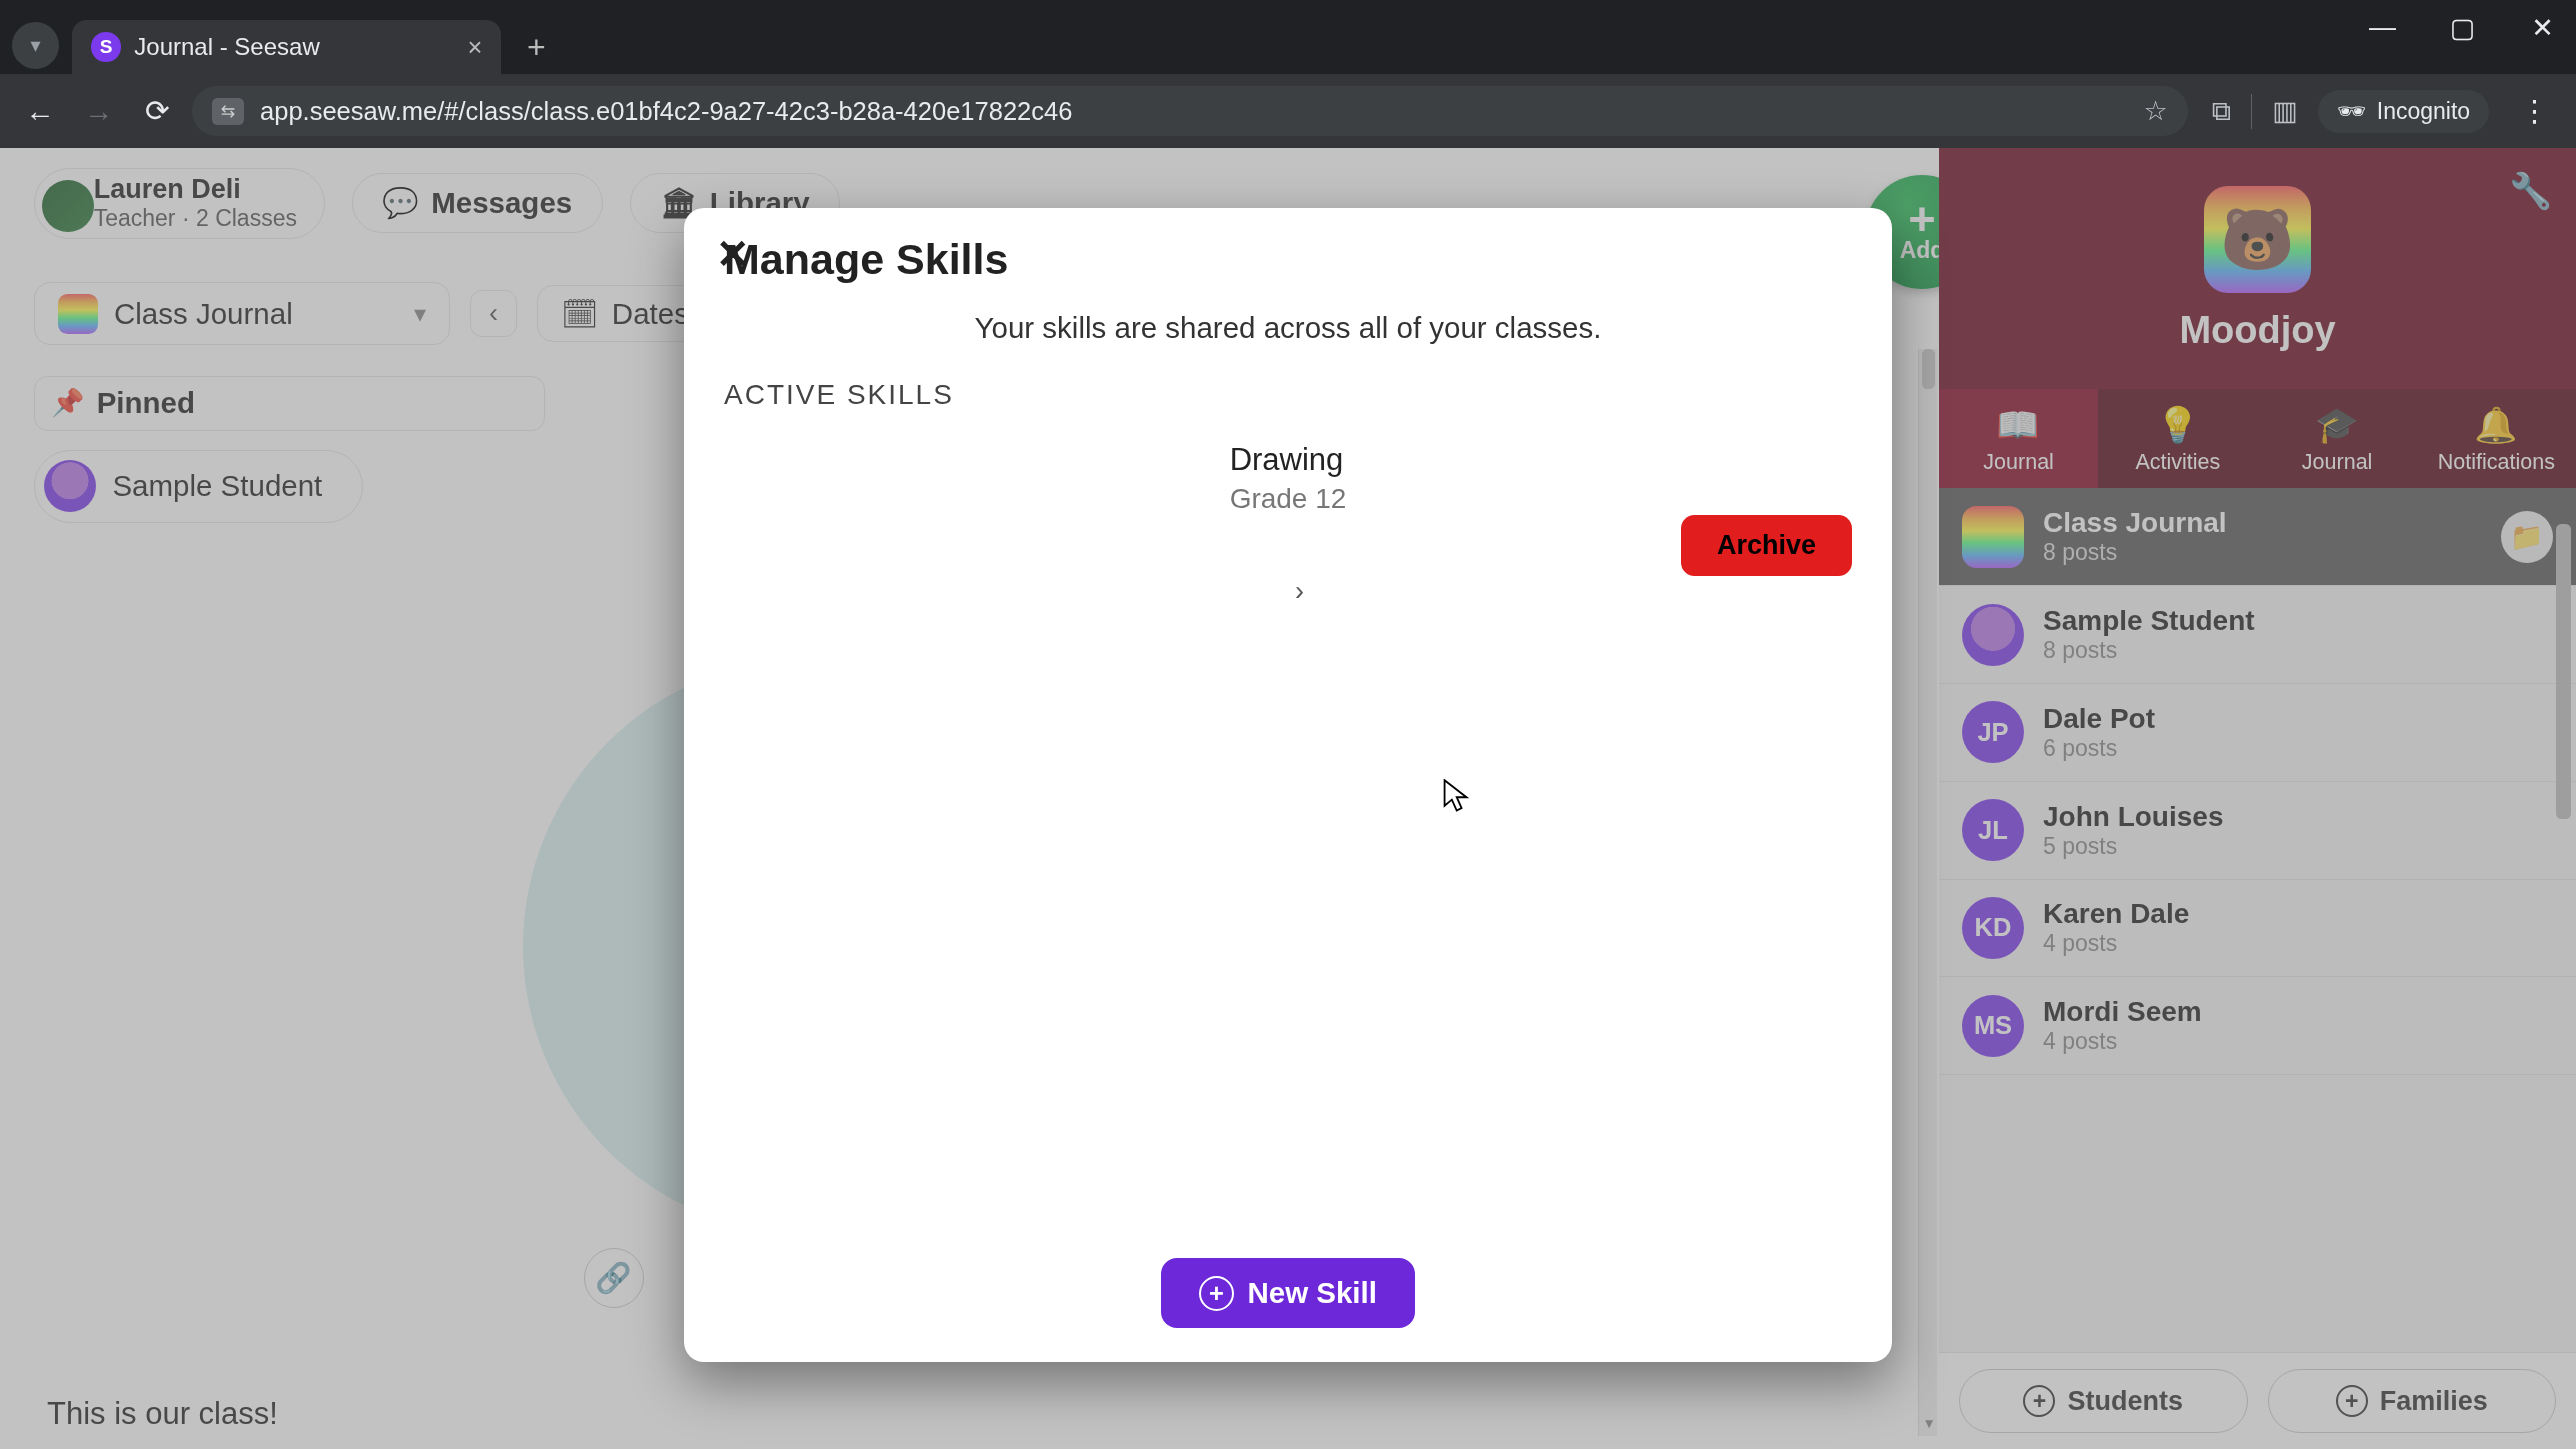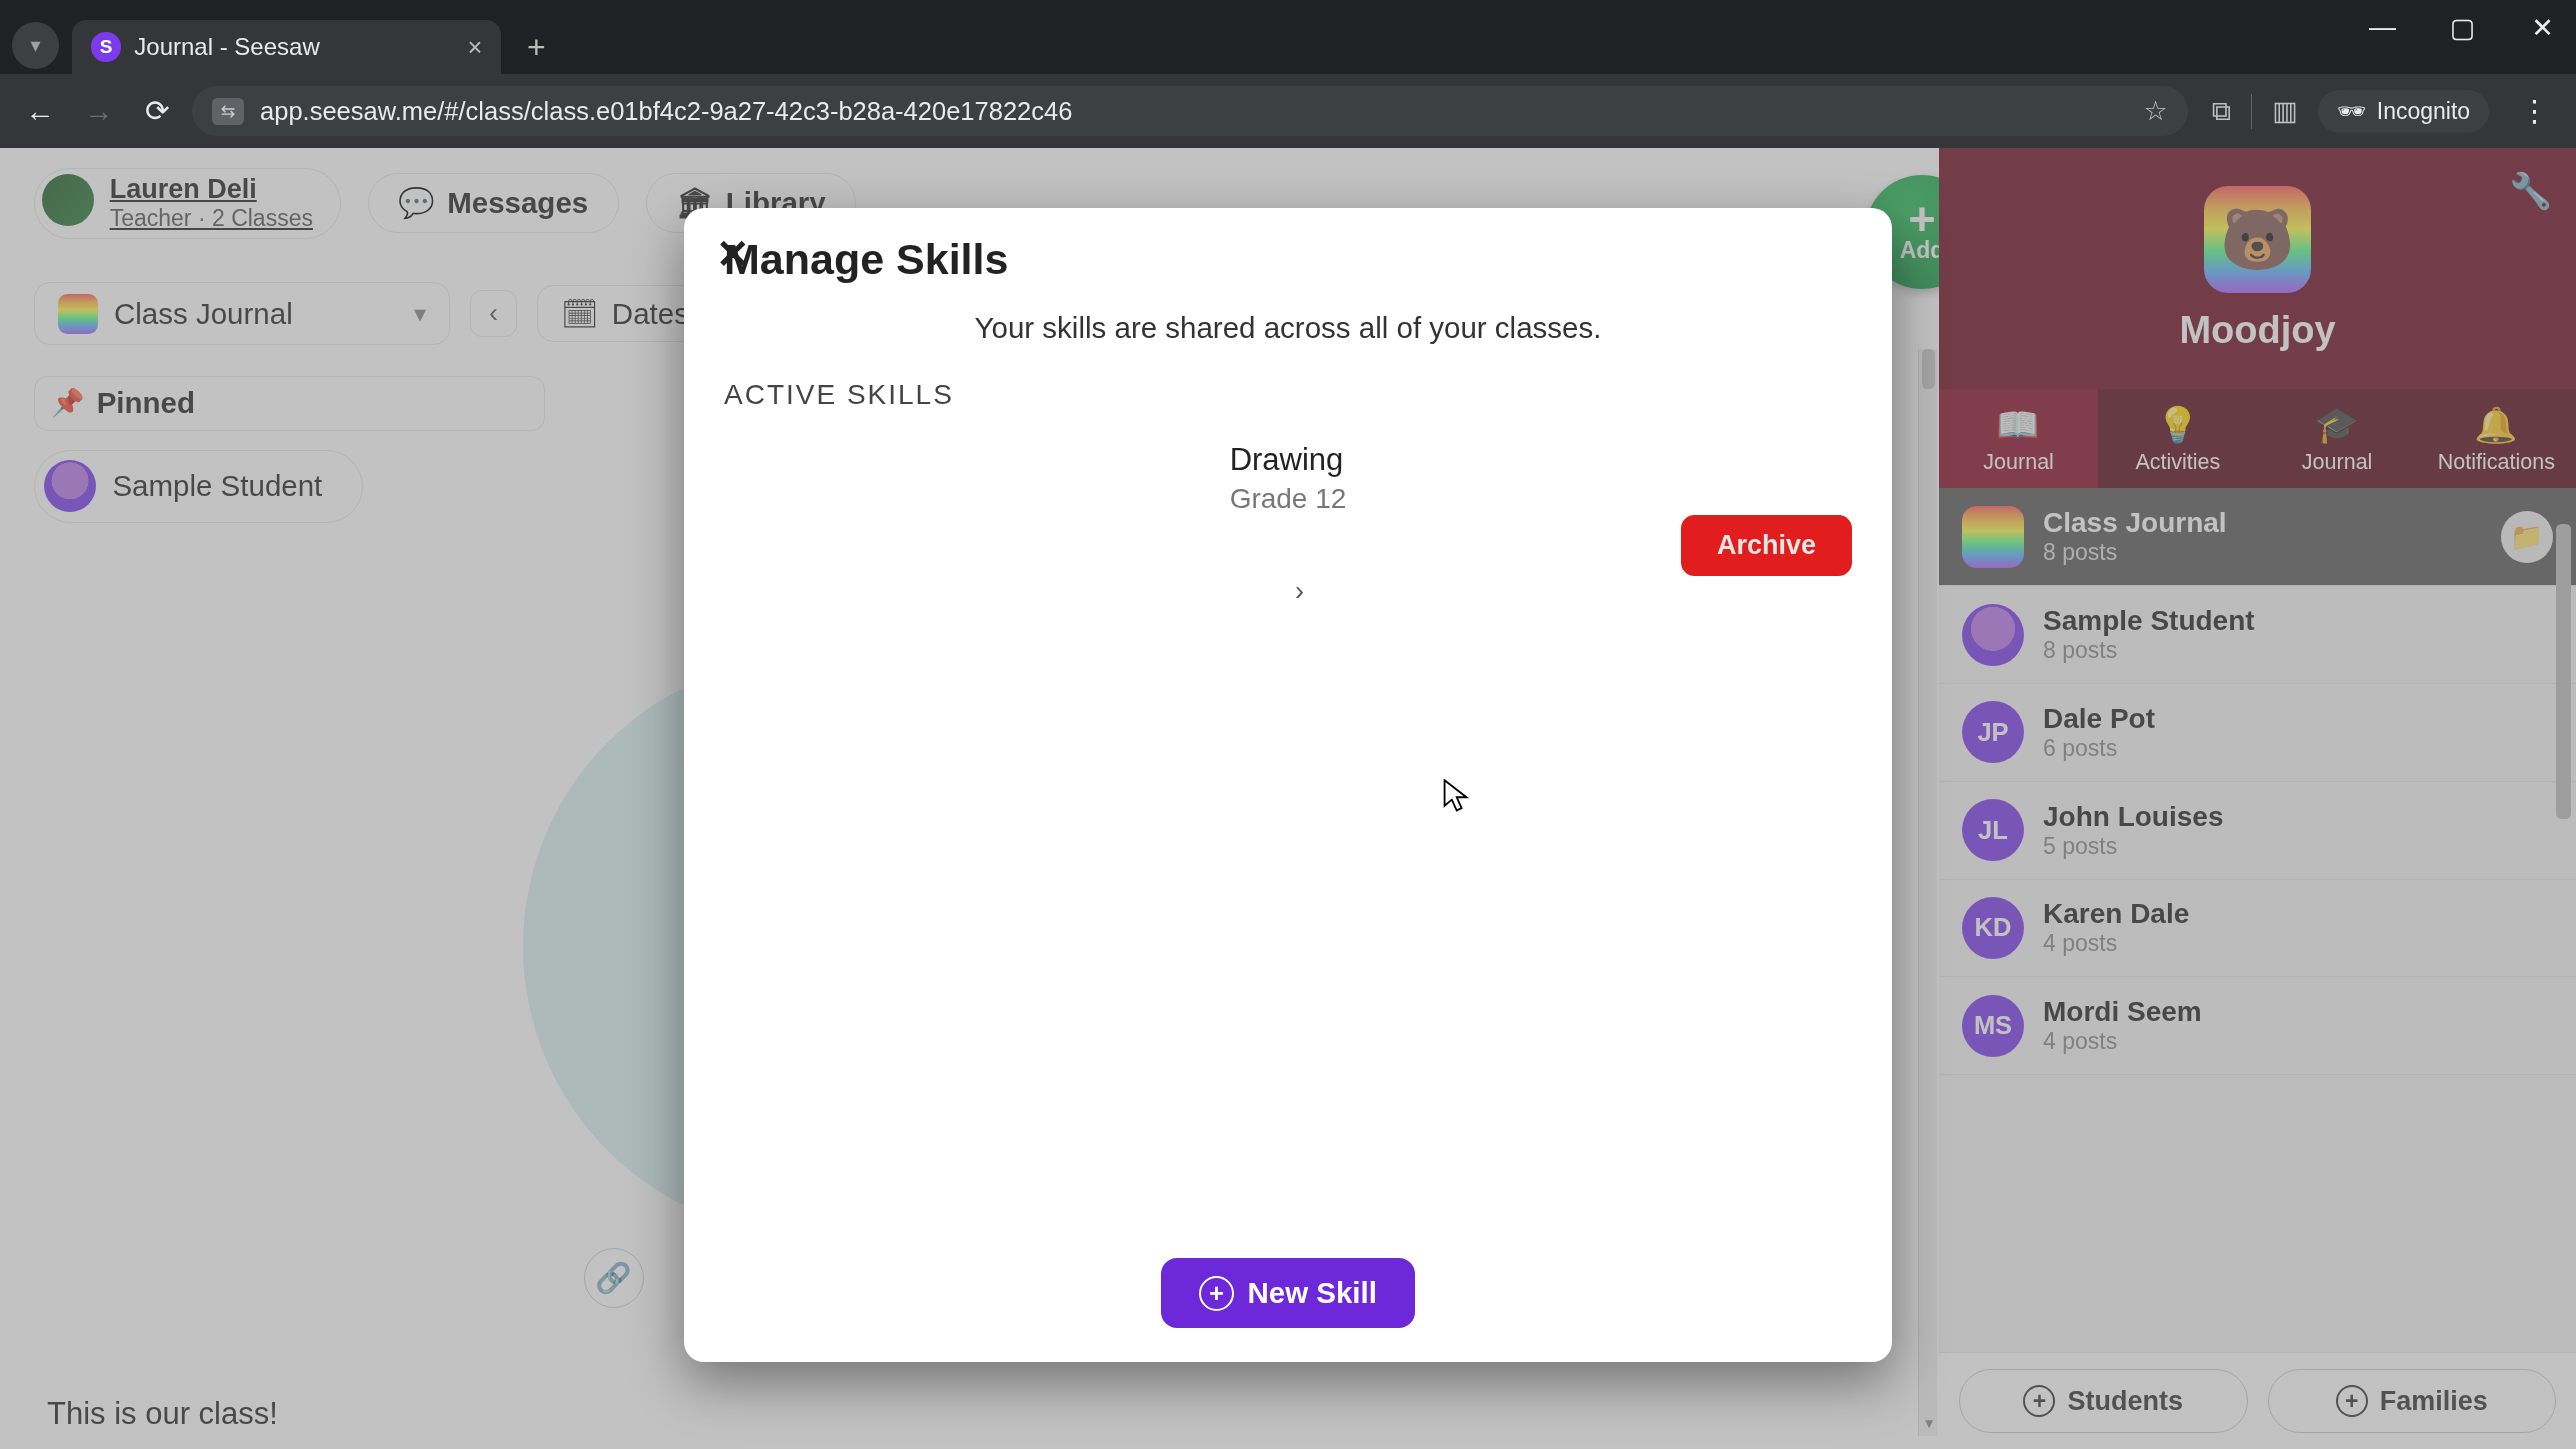--- a/index.html
+++ b/index.html
@@ -121,25 +121,24 @@
     background:#fff;
     overflow:hidden;
   }
 
   
   .app-header {
     position:absolute; left:34px; top:20px;
     display:flex; align-items:center; gap:27px;
   }
   .user-chip {
-    display:flex; align-items:flex-start; gap:16px;
+    display:flex; align-items:flex-end; 
     padding:5.4px 27px 5.4px 6.7px;
     border:1.3px solid #e5e5e5; border-radius:40px;
     background:#fff;
-    text-decoration:underline;
   }
   .avatar-img {
     width:52px; height:52px; border-radius:50%;
     background: linear-gradient(135deg,#1d5e2a,#2a7a3a);
   }
   .user-meta .name { font-size:27px; font-weight:700; }
   .user-meta .sub  { font-size:23px; color:#555; }
 
   .hdr-btn {
     display:flex; align-items:center; gap:12px;
@@ -370,21 +369,21 @@
   }
   .skill-row {
     display:flex; align-items:center;
     padding:10.7px 0 20px;
     flex-direction:column;
   }
   .skill-row .info .sk-name { font-size:31px; }
   .skill-row .info .sk-grade { font-size:28px; color:#777; margin-top:5.4px; }
   .skill-row .archive-btn {
     margin-left:auto;
-    background: var(--seesaw-red); color:#e5e5e5;
+    background: var(--seesaw-red); color:#000000;
     font-size:27px; font-weight:700;
     padding:14.8px 36px; border-radius:13.4px;
   }
   .skill-row .chev {
     margin-left:23px; font-size:27px; color:#555;
   }
   .modal .spacer { flex:1; }
   .new-skill-btn {
     align-self:center;
     display:flex; align-items:center; gap:13.4px;

